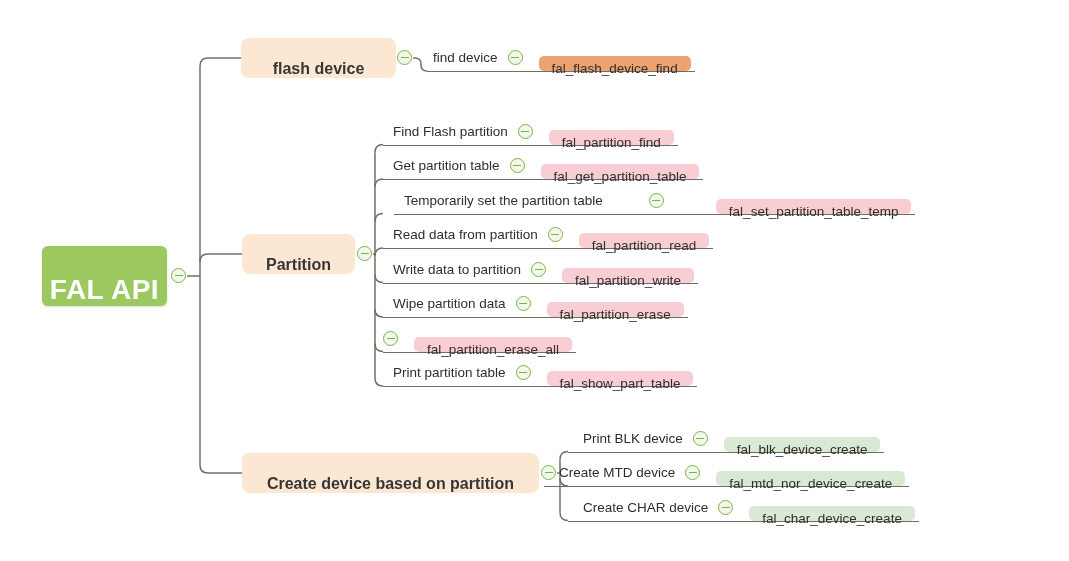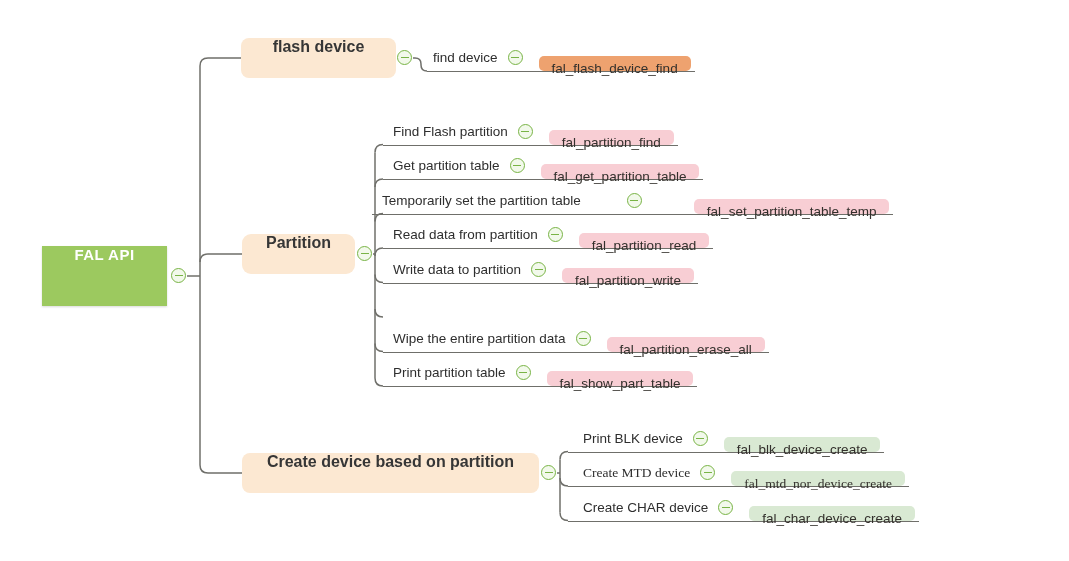--- a/index.html
+++ b/index.html
@@ -4,26 +4,26 @@
 <style>
   html,body{margin:0;padding:0;background:#ffffff;}
   #canvas{
     position:relative;width:1069px;height:561px;overflow:hidden;
     font-family:"Liberation Sans","DejaVu Sans",sans-serif;background:#ffffff;
   }
   svg.links{position:absolute;left:0;top:0;pointer-events:none;}
 
   
   .topic{
-    position:absolute;display:flex;align-items:flex-start;justify-content:center;
+    position:absolute;display:flex;align-items:flex-end;justify-content:center;
     box-sizing:border-box;white-space:nowrap;
   }
   .root-topic{
-    background:#9cc95f;border-radius:0;color:#ffffff;
-    font-size:15px;font-weight:700;letter-spacing:0.5px;
+    background:#9cc95f;border-radius:6px;color:#ffffff;
+    font-size:28px;font-weight:700;letter-spacing:0.5px;
     box-shadow:0 1px 2px rgba(0,0,0,0.15);
   }
   .main-topic{
     background:#fce8d2;border-radius:8px;color:#363636;
     font-size:16px;font-weight:600;
   }
 
   
   .row{
     position:absolute;display:flex;align-items:center;gap:10px;
@@ -100,64 +100,70 @@
     </span>
 
   <div class="row" style="left:427px;top:44px;">
     <span class="rlabel pad6">find device</span>
     <span class="minus">
         <i></i>
       </span>
     <span class="func orange">fal_flash_device_find</span>
   </div>
 
-  <div class="topic main-topic" style="left:242px;top:234px;width:113px;height:40px;border-radius:9px;">
+  <div class="topic main-topic" style="left:242px;top:234px;width:113px;height:40px;">
     <span>Partition</span>
   </div>
   <span class="minus abs" style="left:357px;top:246px;">
       <i></i>
     </span>
 
   <div class="row" style="left:383px;top:152px;">
     <span class="rlabel pad10">Get partition table</span>
     <span class="minus">
         <i></i>
       </span>
     <span class="func pink">fal_get_partition_table</span>
   </div>
   <div class="row" style="left:383px;top:117.5px;">
     <span class="rlabel pad10">Find Flash partition</span>
     <span class="minus">
         <i></i>
       </span>
     <span class="func pink">fal_partition_find</span>
   </div>
-  <div class="row" style="left:372px;top:186.5px;gap:46px;">
+  <div class="row" style="left:394px;top:186.5px;gap:46px;">
     <span class="rlabel pad10">Temporarily set the partition table</span>
     <span class="minus">
         <i></i>
       </span>
     <span class="func pink">fal_set_partition_table_temp</span>
   </div>
   <div class="row" style="left:383px;top:221px;">
     <span class="rlabel pad10">Read data from partition</span>
     <span class="minus">
         <i></i>
       </span>
     <span class="func pink">fal_partition_read</span>
   </div>
   <div class="row" style="left:383px;top:255.5px;">
     <span class="rlabel pad10">Write data to partition</span>
     <span class="minus">
         <i></i>
       </span>
     <span class="func pink">fal_partition_write</span>
   </div>
+  <div class="row" style="left:383px;top:290px;">
+    <span class="rlabel pad10">Wipe partition data</span>
+    <span class="minus">
+        <i></i>
+      </span>
+    <span class="func pink">fal_partition_erase</span>
+  </div>
   <div class="row" style="left:383px;top:324.5px;">
-    <span class="rlabel pad10">Wipe the entire partition data</span>
     <span class="minus">
         <i></i>
       </span>
     <span class="func pink">fal_partition_erase_all</span>
   </div>
   <div class="row" style="left:383px;top:359px;">
     <span class="rlabel pad10">Print partition table</span>
     <span class="minus">
         <i></i>
       </span>
@@ -171,21 +177,21 @@
       <i></i>
     </span>
 
   <div class="row" style="left:568px;top:424.5px;">
     <span class="rlabel pad15">Print BLK device</span>
     <span class="minus">
         <i></i>
       </span>
     <span class="func green">fal_blk_device_create</span>
   </div>
-  <div class="row" style="left:568px;top:459px;font-family:Liberation Serif, serif;">
+  <div class="row" style="left:544px;top:459px;">
     <span class="rlabel pad15">Create MTD device</span>
     <span class="minus">
         <i></i>
       </span>
     <span class="func green">fal_mtd_nor_device_create</span>
   </div>
   <div class="row" style="left:568px;top:493.5px;">
     <span class="rlabel pad15">Create CHAR device</span>
     <span class="minus">
         <i></i>

